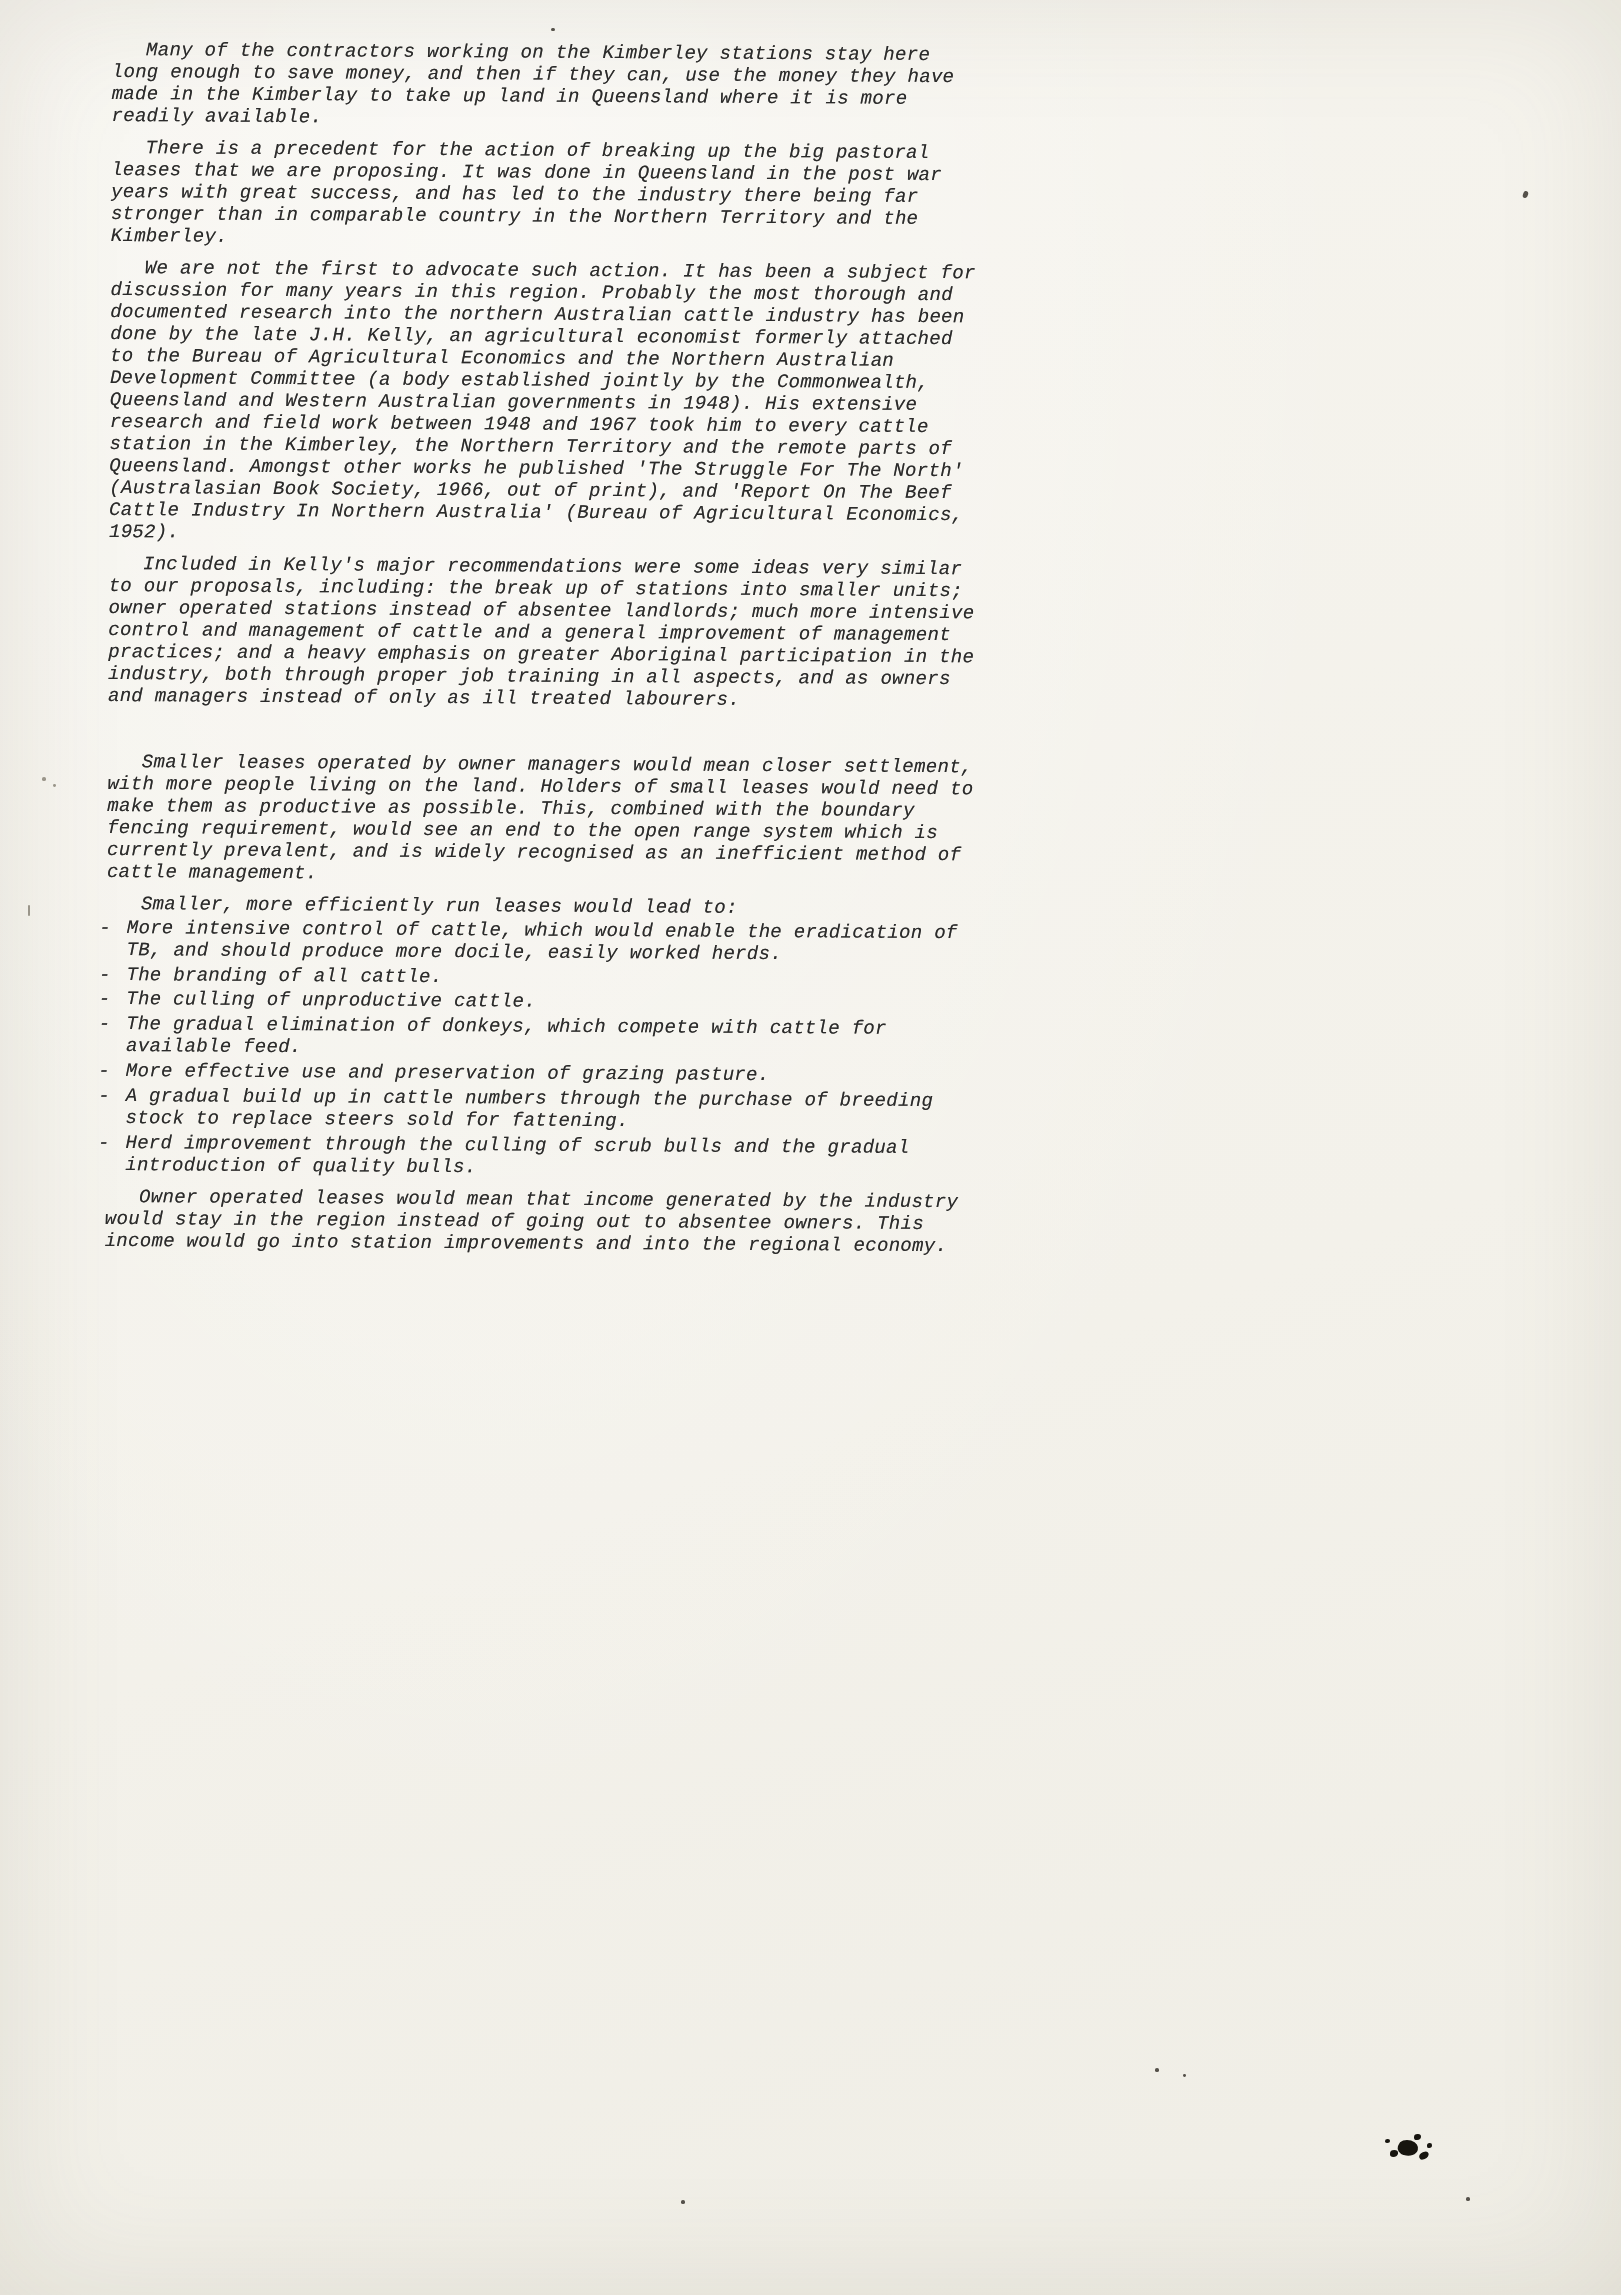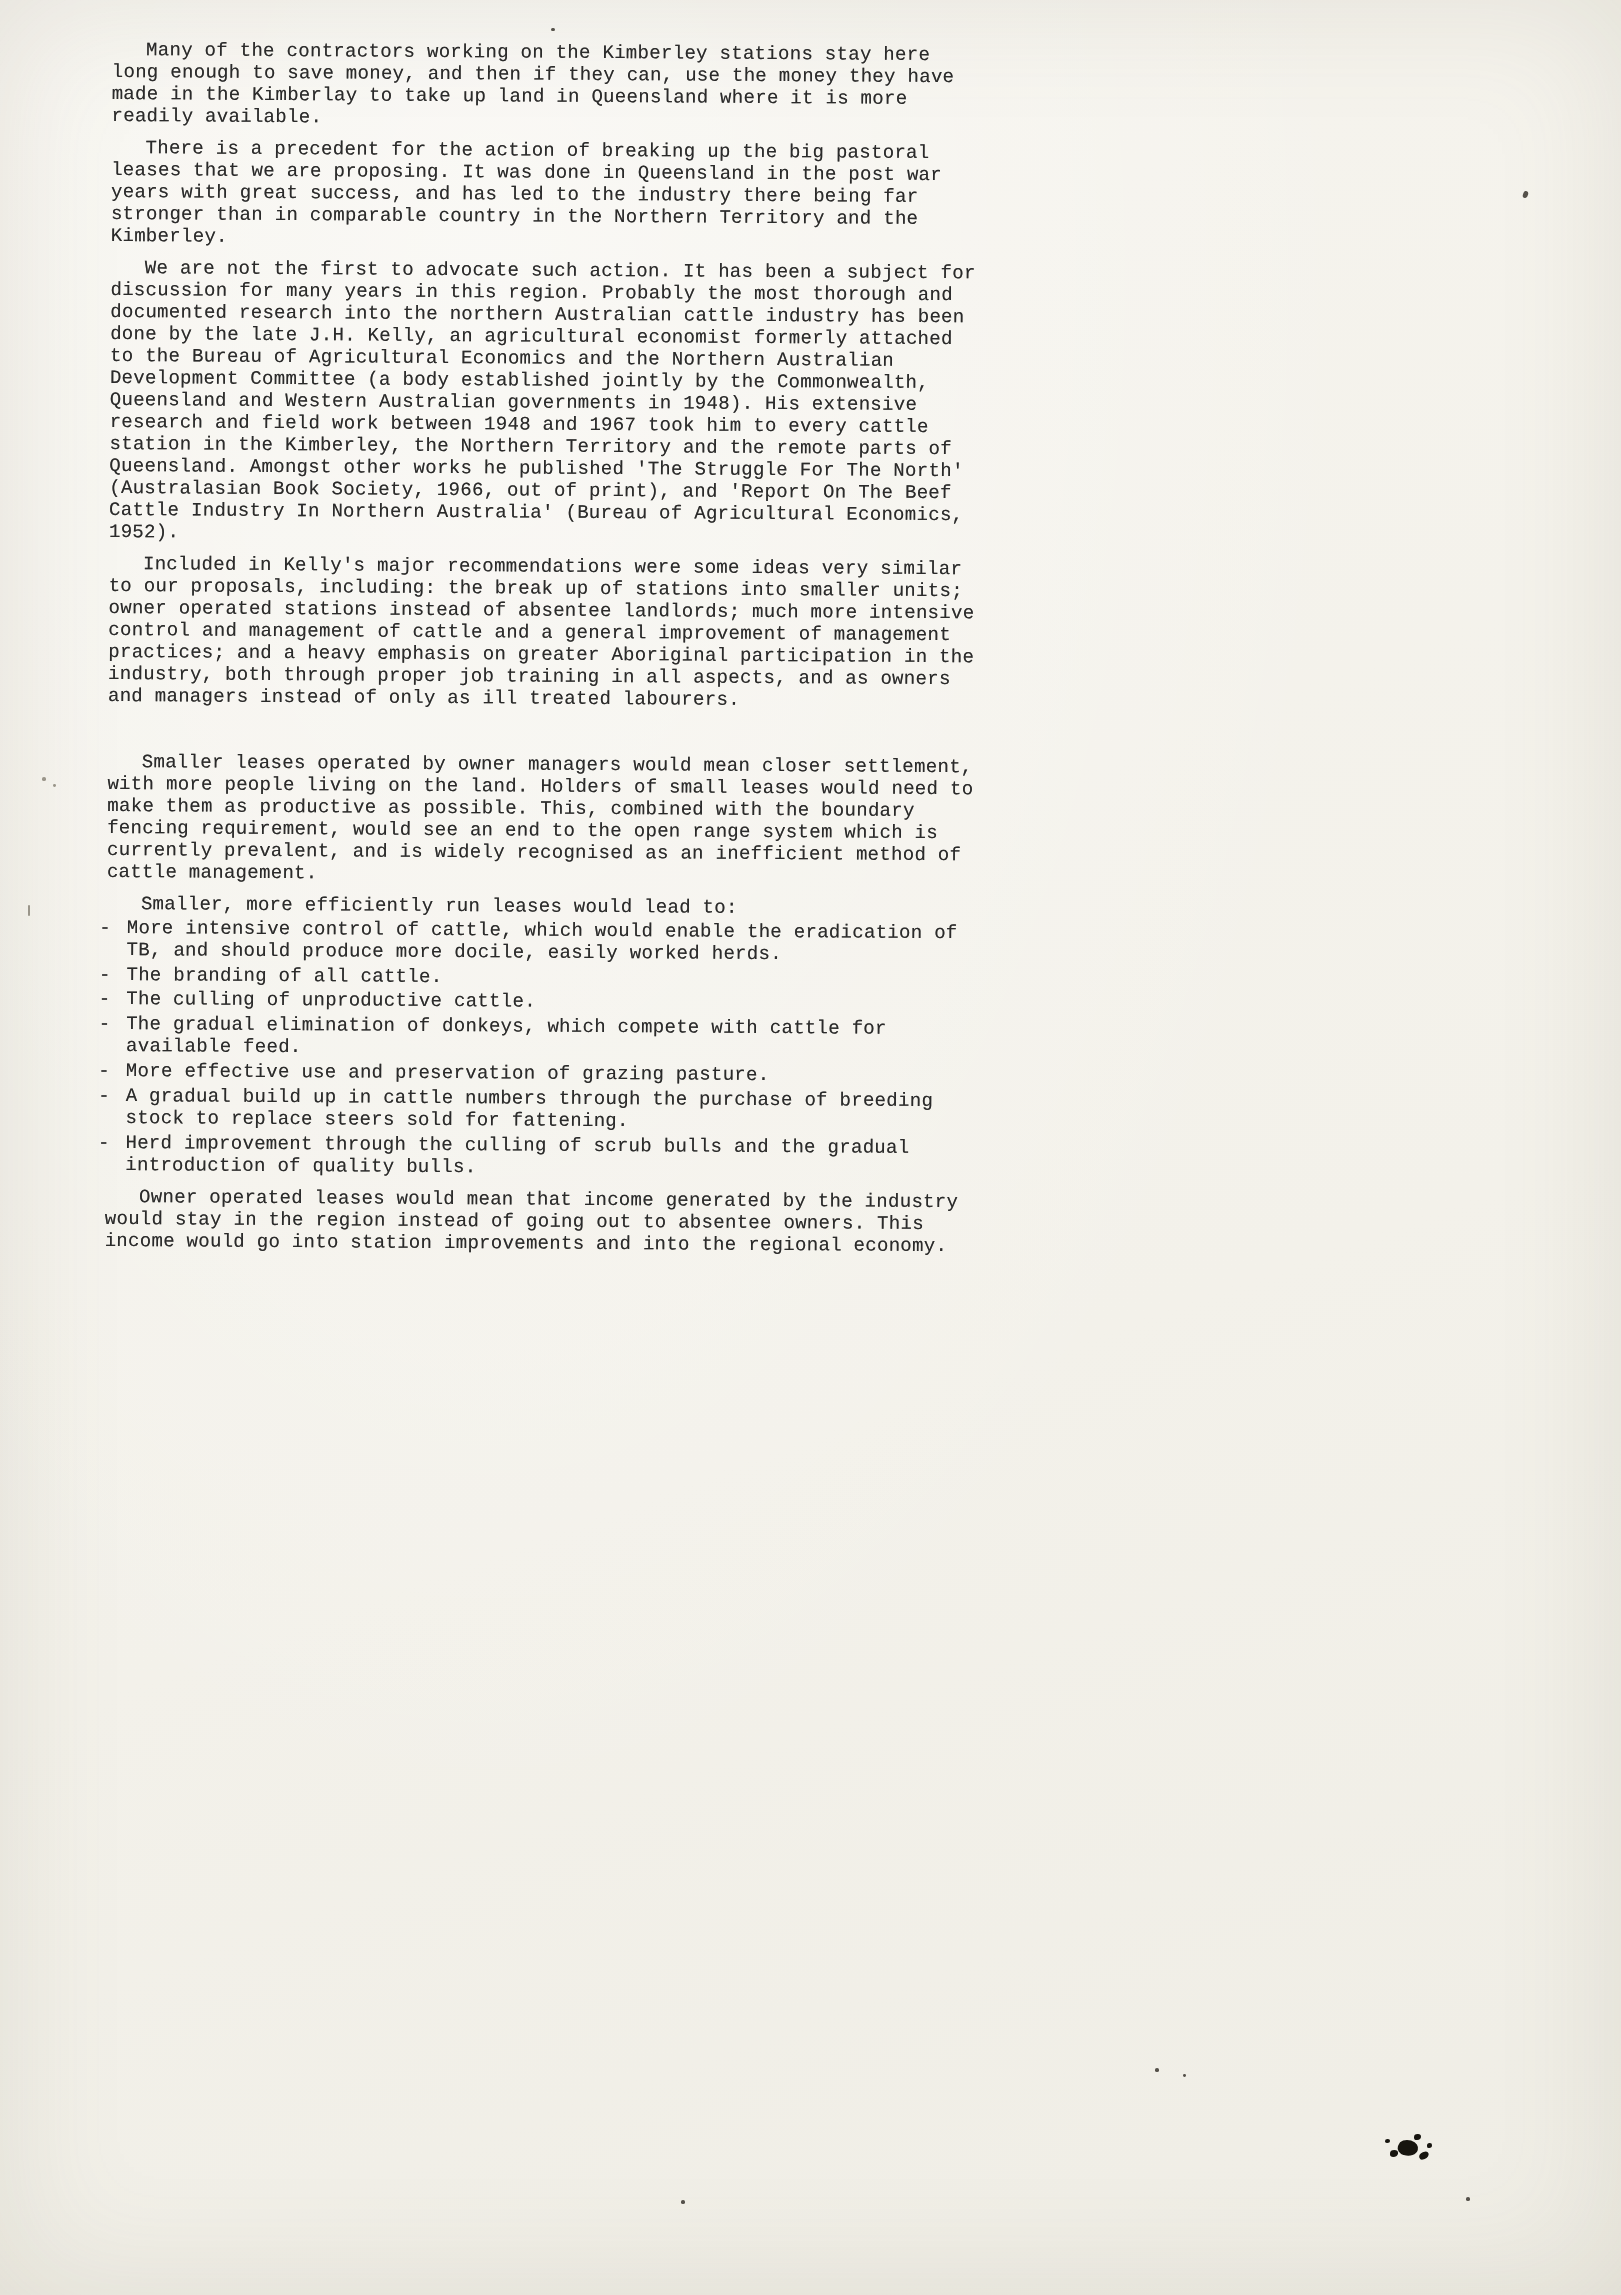--- a/index.html
+++ b/index.html
@@ -14,20 +14,21 @@
   }
   .page {
     position: relative;
     width: 1622px;
     height: 2296px;
     overflow: hidden;
     background:
       radial-gradient(ellipse at 30% 12%, rgba(255,255,255,0.45), rgba(255,255,255,0) 55%),
       linear-gradient(160deg, var(--paper, #f6f4ee) 0%, #f3f1ea 60%, #efede5 100%);
     box-shadow: inset 0 0 129px rgba(120,110,88,0.14);
+    font-style: italic;
   }
   .text-block {
     position: absolute;
     left: 112px;
     top: 39px;
     width: 874px;
     color: var(--ink, #2b2b2b);
     font-size: 19px;
     line-height: 22px;
     letter-spacing: 0.3px;

